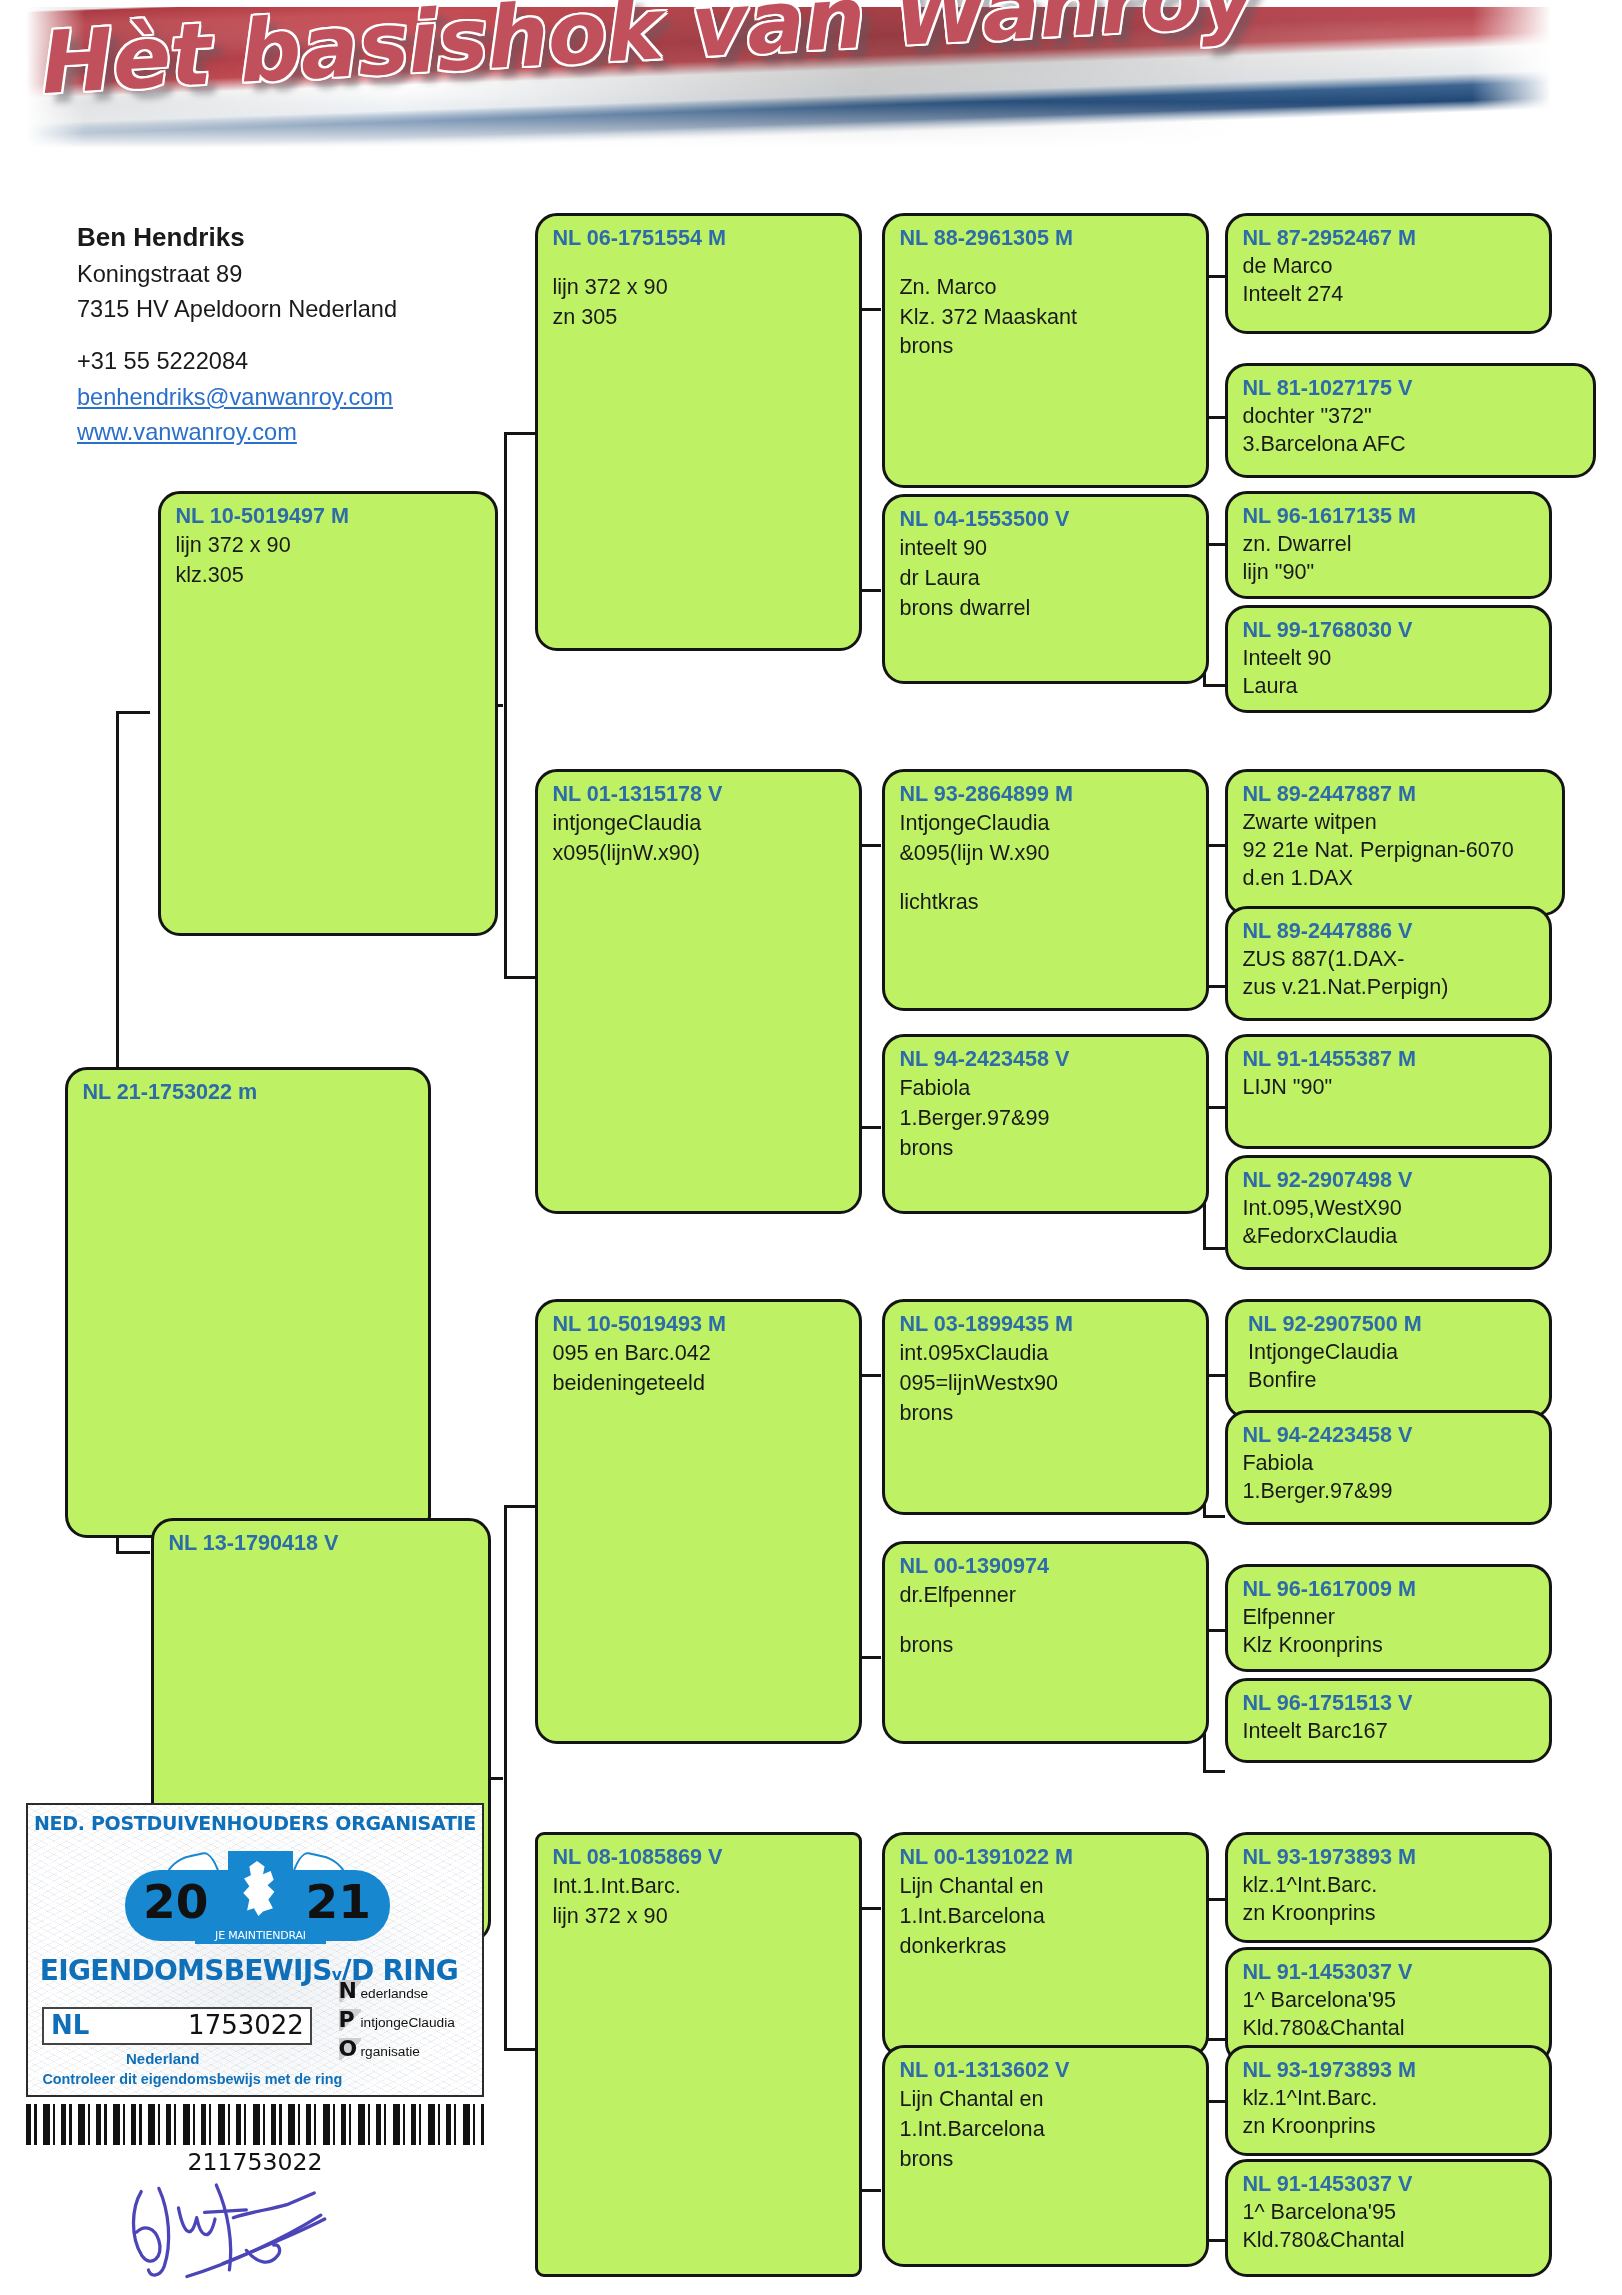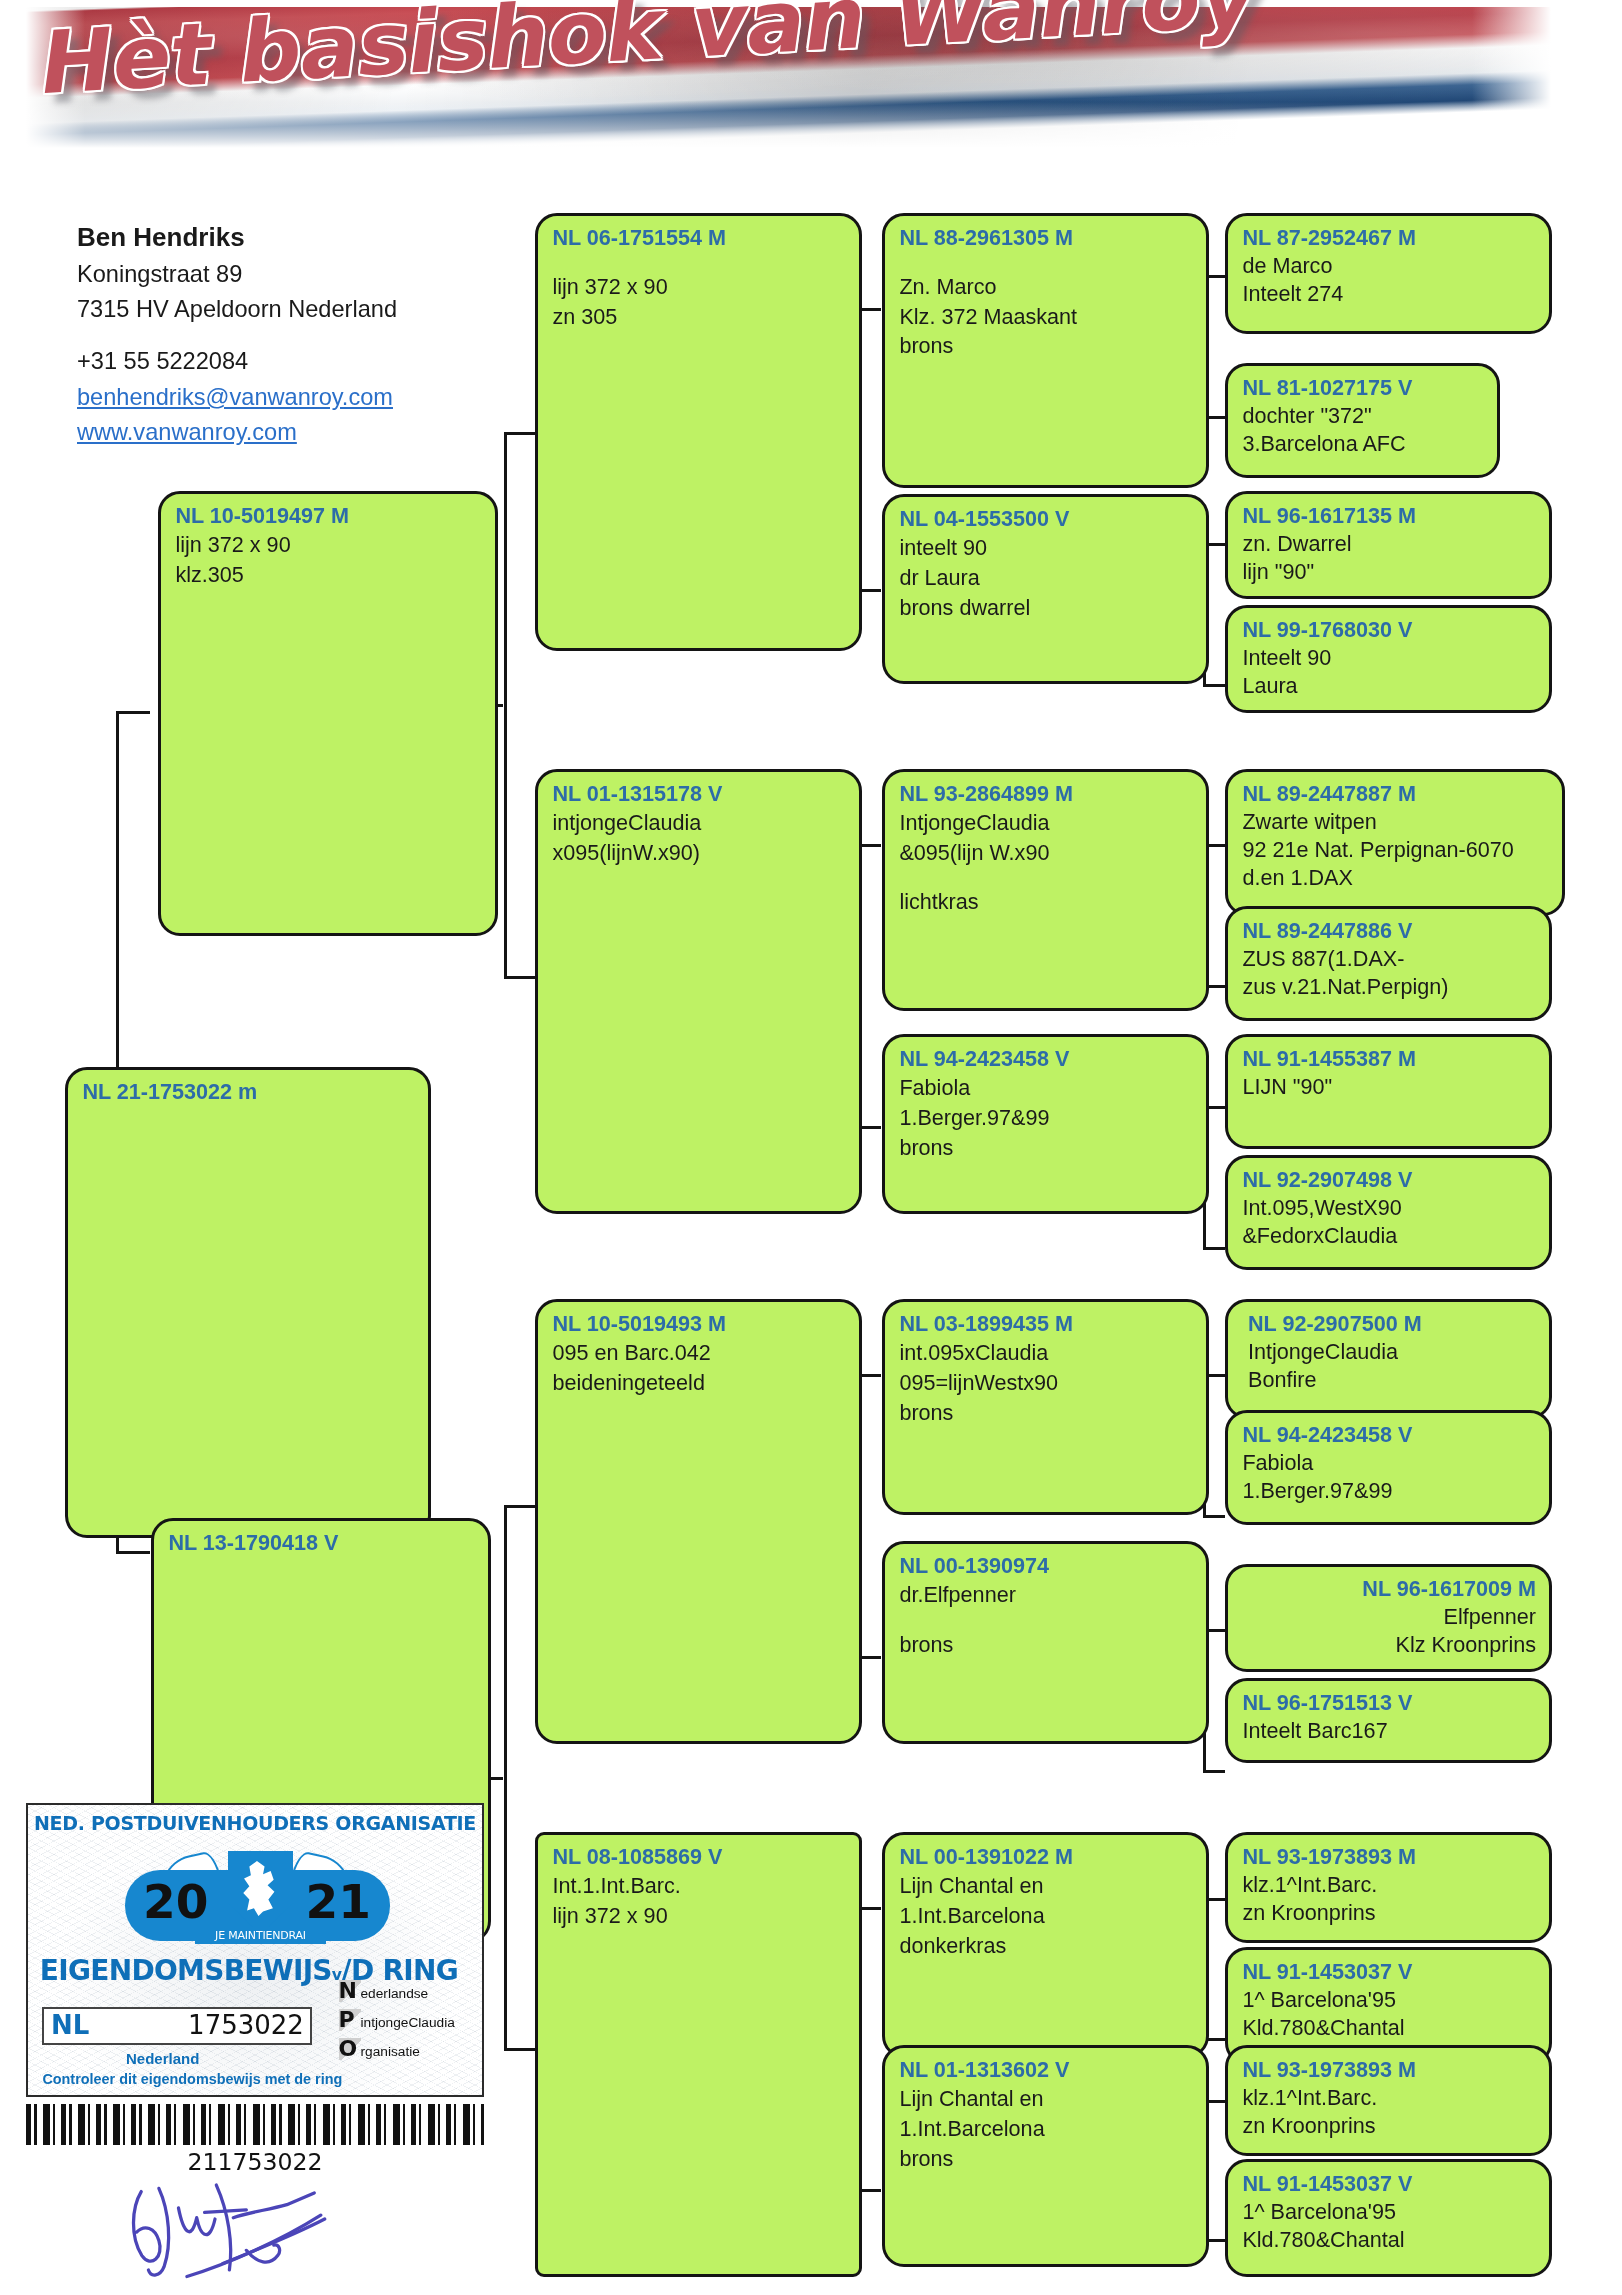--- a/index.html
+++ b/index.html
@@ -363,21 +363,21 @@
   <div class="ln">1.Int.Barcelona</div>
   <div class="ln">brons</div>
 </div>
 
 <div class="card tight" style="left:1225px;top:213px;width:327px;height:121px;">
   <div class="rid">NL 87-2952467 M</div>
   <div class="ln">de Marco</div>
   <div class="ln">Inteelt 274</div>
 </div>
 
-<div class="card tight" style="left:1225px;top:363px;width:275px;height:115px;">
+<div class="card tight" style="left:1225px;top:363px;width:371px;height:115px;">
   <div class="rid">NL 81-1027175 V</div>
   <div class="ln">dochter "372"</div>
   <div class="ln">3.Barcelona AFC</div>
 </div>
 
 <div class="card tight" style="left:1225px;top:491px;width:327px;height:108px;">
   <div class="rid">NL 96-1617135 M</div>
   <div class="ln">zn. Dwarrel</div>
   <div class="ln">lijn "90"</div>
 </div>
@@ -417,21 +417,21 @@
   <div class="ln">IntjongeClaudia</div>
   <div class="ln">Bonfire</div>
 </div>
 
 <div class="card tight" style="left:1225px;top:1410px;width:327px;height:115px;">
   <div class="rid">NL 94-2423458 V</div>
   <div class="ln">Fabiola</div>
   <div class="ln">1.Berger.97&amp;99</div>
 </div>
 
-<div class="card tight" style="left:1225px;top:1564px;width:327px;height:108px;text-align:right;">
+<div class="card tight" style="left:1225px;top:1564px;width:327px;height:108px;">
   <div class="rid">NL 96-1617009 M</div>
   <div class="ln">Elfpenner</div>
   <div class="ln">Klz Kroonprins</div>
 </div>
 
 <div class="card tight" style="left:1225px;top:1678px;width:327px;height:85px;">
   <div class="rid">NL 96-1751513 V</div>
   <div class="ln">Inteelt Barc167</div>
 </div>
 

